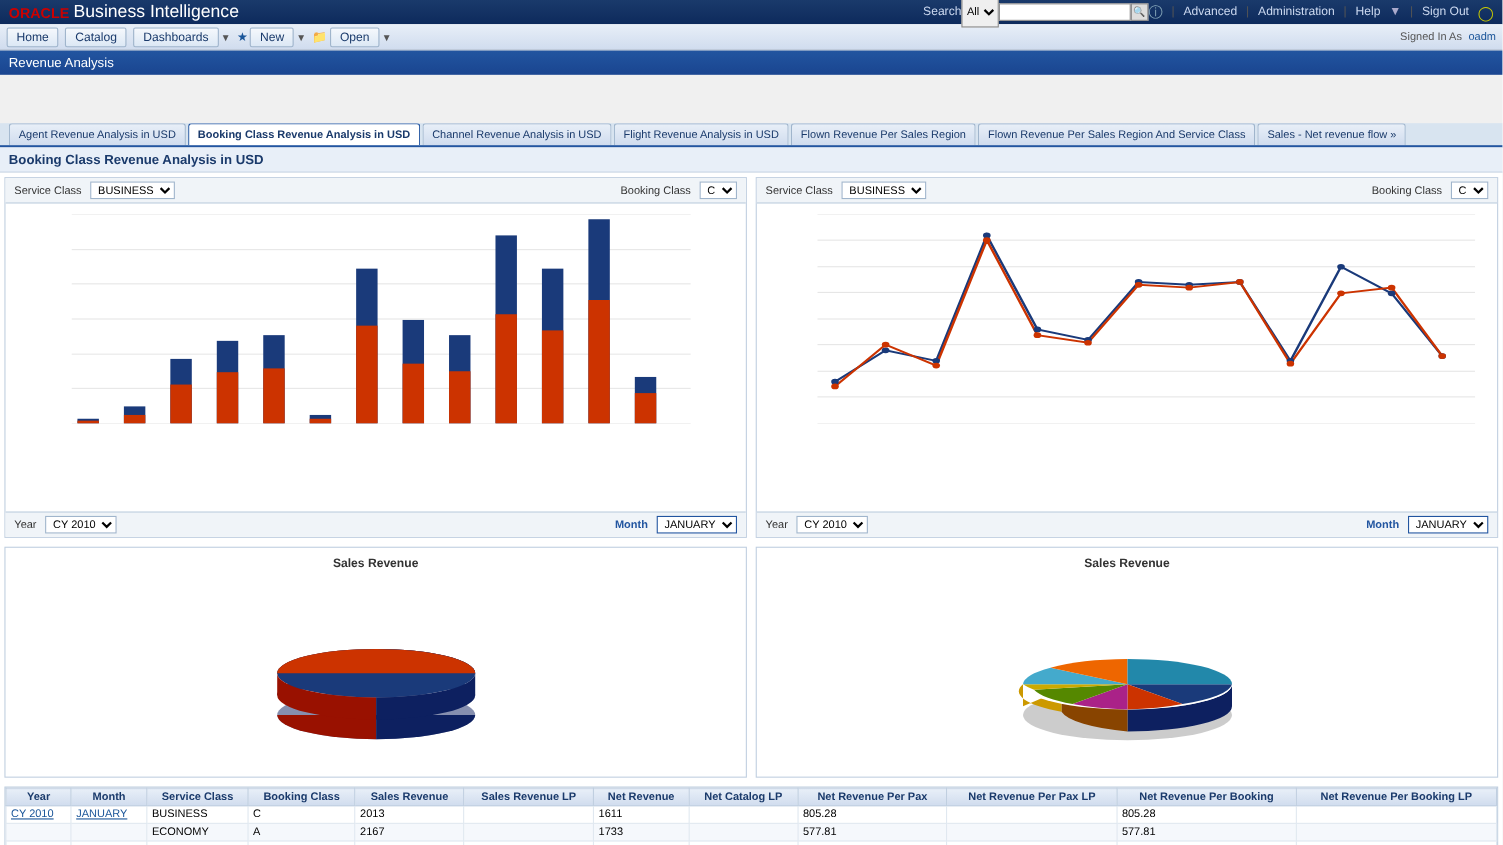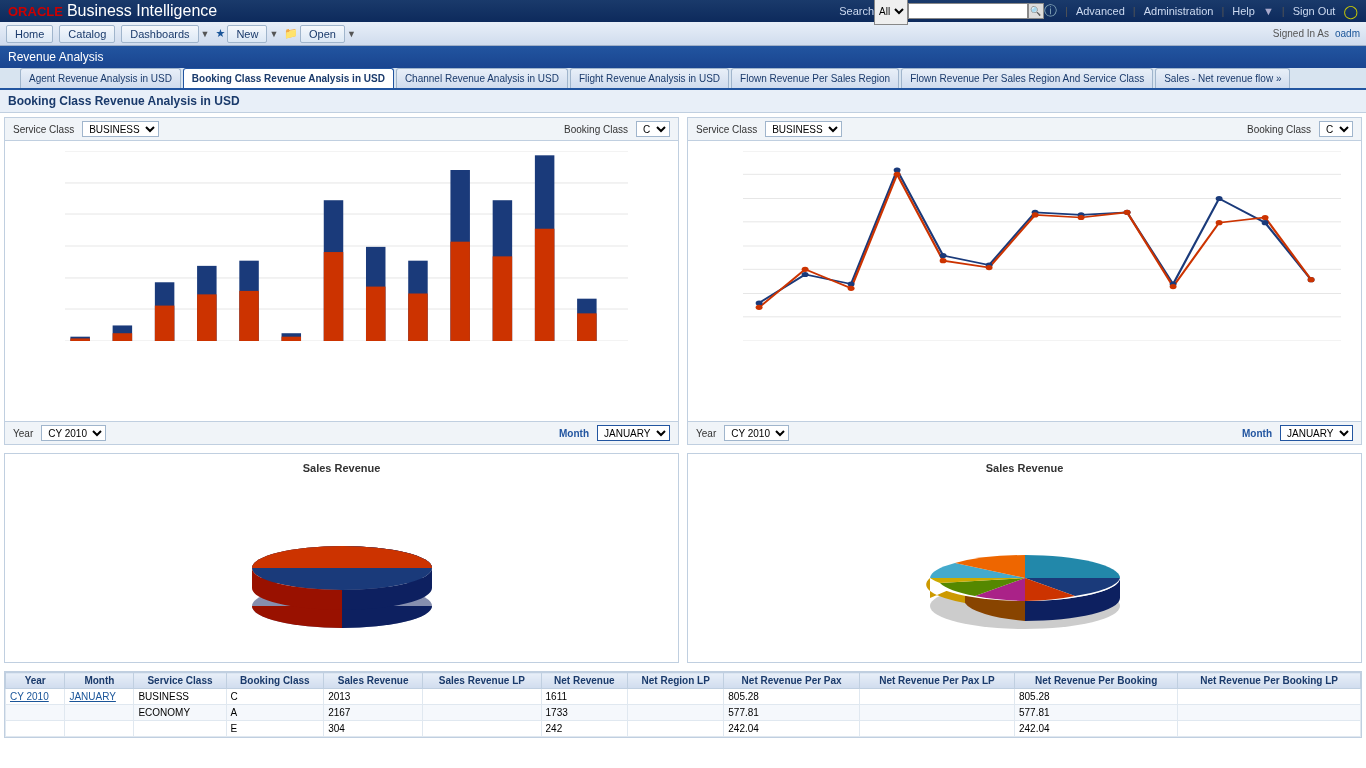--- a/index.html
+++ b/index.html
@@ -57,23 +57,24 @@
       padding: 0 8px;
     }
     #revenue-title-bar span { color: white; font-size: 12px; font-weight: normal; }
 
     
     #tab-bar {
       background: #d8e4f0;
       height: 22px;
       display: flex;
       align-items: flex-end;
-      padding: 0 20px;
+      padding: 0 8px;
       border-bottom: 2px solid #2255a0;
       overflow: hidden;
+      margin-top: 44px;
     }
     .tab {
       height: 20px;
       padding: 0 8px;
       font-size: 10px;
       display: flex;
       align-items: center;
       cursor: pointer;
       border: 1px solid #a0b5cc;
       border-bottom: none;
@@ -586,21 +587,21 @@
     <table id="data-table">
       <thead>
         <tr>
           <th>Year</th>
           <th>Month</th>
           <th>Service Class</th>
           <th>Booking Class</th>
           <th>Sales Revenue</th>
           <th>Sales Revenue LP</th>
           <th>Net Revenue</th>
-          <th>Net Region LP</th>
+          <th>Net Catalog LP</th>
           <th>Net Revenue Per Pax</th>
           <th>Net Revenue Per Pax LP</th>
           <th>Net Revenue Per Booking</th>
           <th>Net Revenue Per Booking LP</th>
         </tr>
       </thead>
       <tbody>
         <tr>
           <td class="td-link">CY 2010</td>
           <td class="td-link">JANUARY</td>

